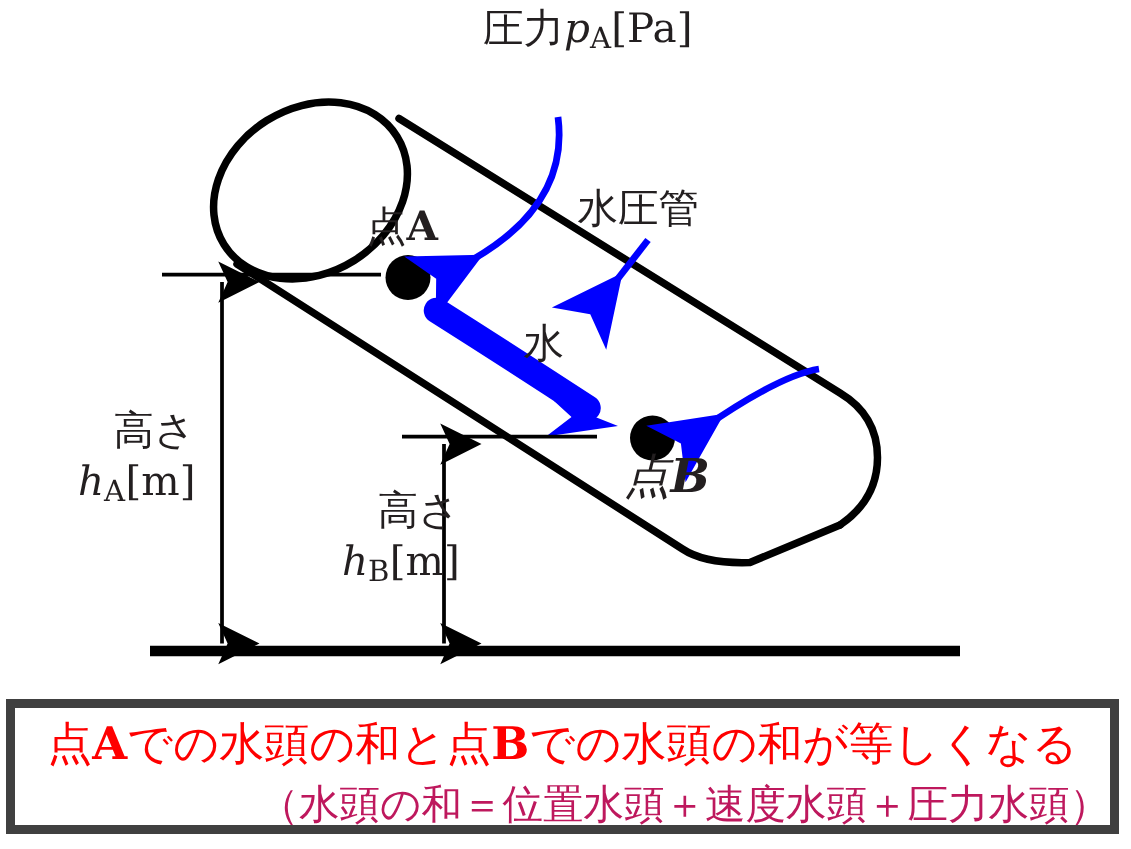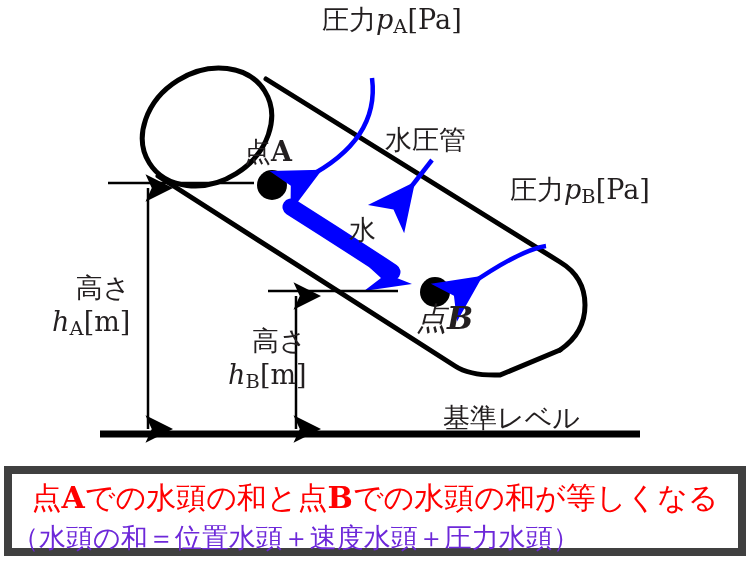--- a/index.html
+++ b/index.html
@@ -117,41 +117,41 @@
   }
   #label-height-b .row2 { margin-top: 2px; margin-left: 30px; }
 
   
   #conclusion-box {
     position: absolute;
     left: 4px;
     top: 466px;
     width: 742px;
     height: 90px;
-    border: 8px solid #404040;
+    border: 6px solid #404040;
     box-sizing: border-box;
     background: #ffffff;
   }
   #conclusion-line-1 {
     position: absolute;
     left: 0;
     top: 4px;
     width: 100%;
     text-align: center;
     font-size: 30px;
     color: #ff0000;
   }
   #conclusion-line-2 {
     position: absolute;
     left: 0;
     top: 46px;
     width: 100%;
-    text-align: left;
-    font-size: 27px;
-    color: #6d28d9;
+    text-align: right;
+    font-size: 27px;
+    color: #be185d;
   }
   .serif-cap {
     font-family: "DejaVu Serif", serif;
     font-weight: 700;
   }
 </style>
 </head>
 <body>
 
 <div id="page">
@@ -196,35 +196,31 @@
 
     <path d="M 372 78 Q 380 140 306 178" fill="none" stroke="#0000ff" stroke-width="4.5" marker-end="url(#arrowBlue)"></path>
     <path d="M 546 246 Q 520 250 468 286" fill="none" stroke="#0000ff" stroke-width="4.5" marker-end="url(#arrowBlue)"></path>
     <path d="M 432 160 L 404 196" fill="none" stroke="#0000ff" stroke-width="4.5" marker-end="url(#arrowBlue)"></path>
   </svg>
 
   <div class="lbl" id="label-pressure-a">
     <span class="jp">圧力</span><span class="mvar">p</span><span class="sub">A</span><span class="unit">[Pa]</span>
   </div>
 
-  <div class="lbl" id="label-pressure-b">
-    <span class="jp">圧力</span><span class="mvar">p</span><span class="sub">B</span><span class="unit">[Pa]</span>
-  </div>
 
   <div class="lbl jp" id="label-pipe">水圧管</div>
   <div class="lbl jp" id="label-water">水</div>
 
   <div class="lbl" id="label-point-a">
     <span class="jp">点</span><span class="serif-cap">A</span>
   </div>
   <div class="lbl" id="label-point-b">
     <span class="jp">点</span><span class="serif-cap">B</span>
   </div>
 
-  <div class="lbl jp" id="label-datum">基準レベル</div>
 
   <div class="lbl" id="label-height-a">
     <div class="jp">高さ</div>
     <div class="row2"><span class="mvar">h</span><span class="sub">A</span><span class="unit">[m]</span></div>
   </div>
 
   <div class="lbl" id="label-height-b">
     <div class="jp">高さ</div>
     <div class="row2"><span class="mvar">h</span><span class="sub">B</span><span class="unit">[m]</span></div>
   </div>

